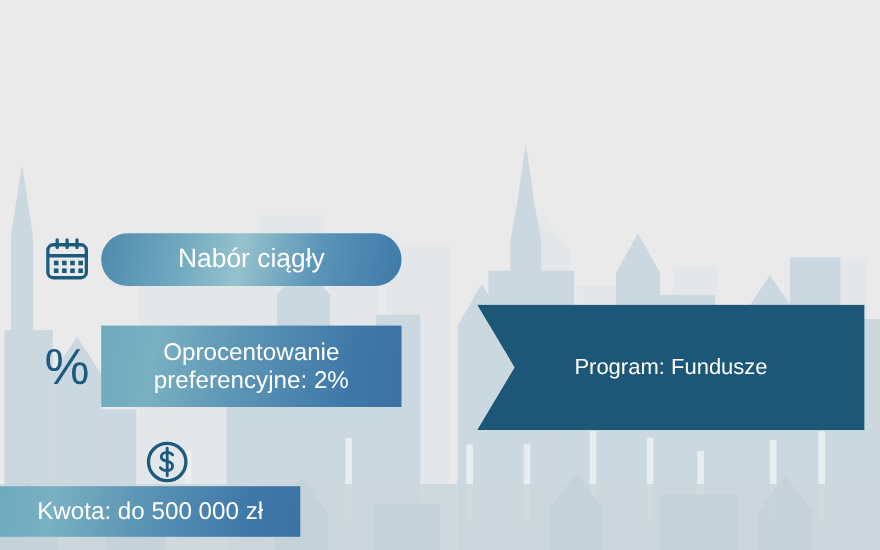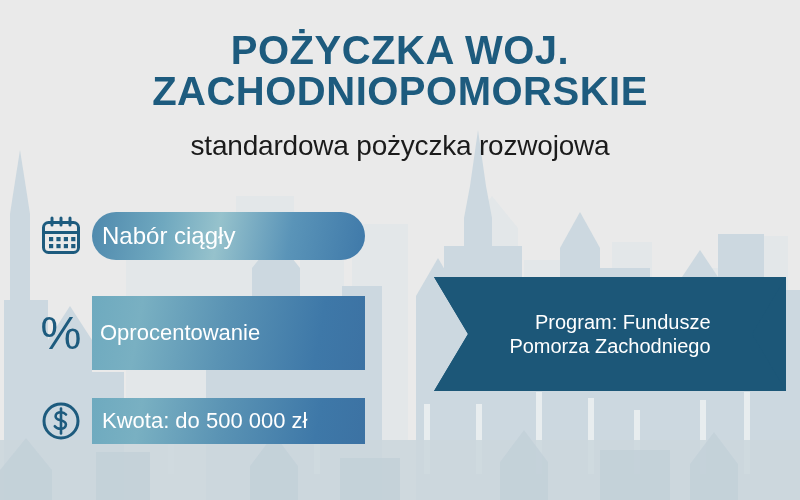--- a/index.html
+++ b/index.html
@@ -73,21 +73,21 @@
     z-index: 6;
   }
   .feature-row {
     position: absolute;
     left: 0;
     display: flex;
     align-items: center;
   }
   #row-nabor   { top: 0px; }
   #row-oproc   { top: 84px; }
-  #row-kwota   { top: 186px; }
+  #row-kwota   { top: 186px; flex-direction: column; }
 
   .feature-icon {
     width: 62px;
     min-width: 62px;
     display: flex;
     align-items: center;
     justify-content: center;
     margin-left: 30px;
     color: #1d5b7e;
   }
@@ -103,20 +103,21 @@
     width: 273px;
     box-sizing: border-box;
     background: linear-gradient(100deg, #6eaabf 0%, #79b0c2 18%, #5a93b4 48%, #3e78a8 82%, #3c72a3 100%);
     color: #ffffff;
     text-align: center;
     font-size: 22px;
     line-height: 1.18;
     font-family: "Liberation Sans", sans-serif;
     display: flex;
     align-items: center;
+    justify-content: center;
     padding: 0 10px;
   }
   #box-nabor {
     height: 48px;
     border-radius: 26px;
     font-size: 24px;
     background: linear-gradient(100deg, #4f89ad 0%, #6fa8bf 26%, #96c2cc 46%, #5a94b8 72%, #3f79a9 100%);
   }
   #box-oproc {
     height: 74px;
@@ -220,27 +221,20 @@
       <polygon points="0,470 26,438 52,470 52,500 0,500"></polygon>
       <rect x="96" y="452" width="54" height="48"></rect>
       <polygon points="250,466 274,434 298,466 298,500 250,500"></polygon>
       <rect x="340" y="458" width="60" height="42"></rect>
       <polygon points="500,462 524,430 548,462 548,500 500,500"></polygon>
       <rect x="600" y="450" width="70" height="50"></rect>
       <polygon points="690,464 714,432 738,464 738,500 690,500"></polygon>
     </g>
   </svg>
 
-  <div id="header">
-    <h1 id="title">
-      <span class="tl">POŻYCZKA WOJ.</span>
-      <span class="tl">ZACHODNIOPOMORSKIE</span>
-    </h1>
-    <p id="subtitle">standardowa pożyczka rozwojowa</p>
-  </div>
 
   <div id="features">
 
     <div class="feature-row" id="row-nabor">
       <div class="feature-icon">
         <svg width="44" height="44" viewBox="0 0 44 44" fill="none" aria-hidden="true">
           <rect x="4.5" y="8.5" width="35" height="30" rx="5" ry="5" stroke="#1d5b7e" stroke-width="3" fill="none"></rect>
           <line x1="5" y1="18.5" x2="39" y2="18.5" stroke="#1d5b7e" stroke-width="3"></line>
           <line x1="13" y1="4" x2="13" y2="11" stroke="#1d5b7e" stroke-width="3" stroke-linecap="round"></line>
           <line x1="22" y1="4" x2="22" y2="11" stroke="#1d5b7e" stroke-width="3" stroke-linecap="round"></line>
@@ -262,20 +256,21 @@
       </div>
     </div>
 
     <div class="feature-row" id="row-oproc">
       <div class="feature-icon">
         <span class="pct-glyph">%</span>
       </div>
       <div class="feature-box" id="box-oproc">
         <span>
           <span style="display:block">Oprocentowanie</span>
+          <span style="display:block">preferencyjne: 2%</span>
         </span>
       </div>
     </div>
 
     <div class="feature-row" id="row-kwota">
       <div class="feature-icon">
         <svg width="44" height="44" viewBox="0 0 44 44" fill="none" aria-hidden="true">
           <circle cx="22" cy="22" r="17" stroke="#1d5b7e" stroke-width="3" fill="none"></circle>
           <path d="M27 15.5c-1.3-1.6-3-2.3-5.2-2.3-3 0-5.2 1.6-5.2 4 0 2.4 2 3.4 5 4.1 3 .7 5.3 1.7 5.3 4.3 0 2.6-2.3 4.2-5.4 4.2-2.5 0-4.4-.8-5.7-2.6" stroke="#1d5b7e" stroke-width="2.6" stroke-linecap="round" fill="none"></path>
           <line x1="22" y1="9.5" x2="22" y2="34.5" stroke="#1d5b7e" stroke-width="2.6" stroke-linecap="round"></line>
@@ -288,18 +283,17 @@
   </div>
 
   <div id="ribbon">
     <svg id="ribbon-bg" viewBox="0 0 352 114" preserveAspectRatio="none">
       <polygon points="0,0 352,0 352,114 318,57 352,114 0,114 34,57" fill="#1c5778"></polygon>
       <polygon points="0,0 352,0 318,57 352,114 0,114 34,57" fill="#1c5778"></polygon>
     </svg>
     <div id="ribbon-text">
       <span>
         <span>Program: Fundusze</span>
-        <span>Pomorza Zachodniego</span>
       </span>
     </div>
   </div>
 
 </div>
 
 </body></html>

